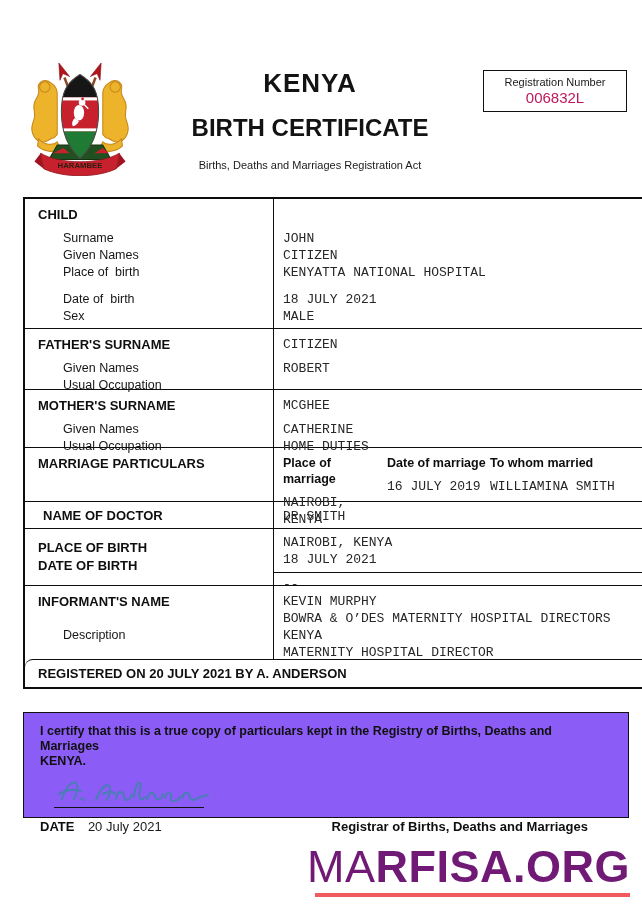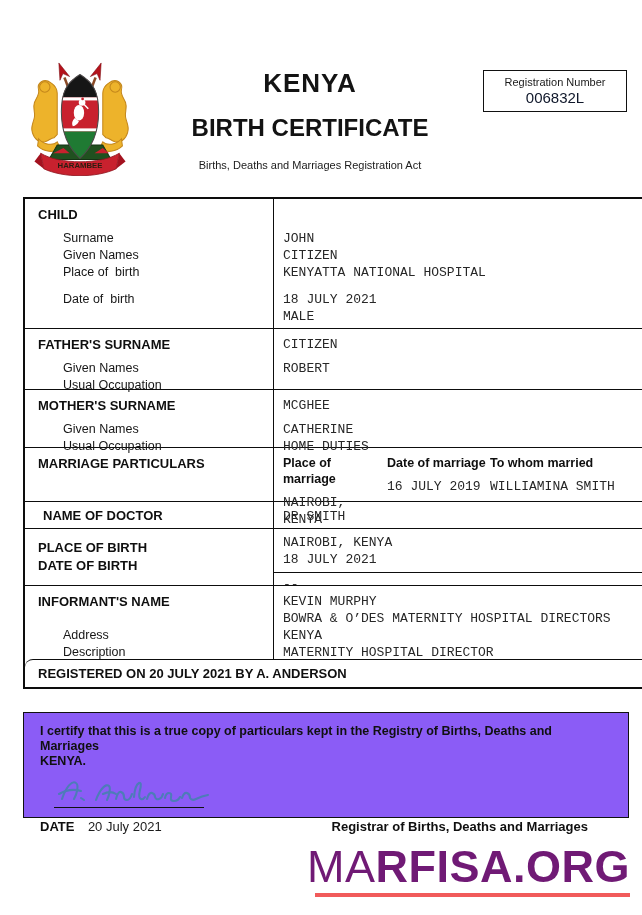--- a/index.html
+++ b/index.html
@@ -11,21 +11,21 @@
   .emblem{position:absolute;left:28px;top:58px;width:104px;height:118px;}
   .title-block{position:absolute;left:140px;top:68px;width:340px;text-align:center;}
   .title-kenya{font-size:26px;font-weight:bold;letter-spacing:1px;color:#131313;}
   .title-cert{font-size:24px;font-weight:bold;margin-top:15px;color:#131313;}
   .title-act{font-size:11px;margin-top:17px;color:#1a1a1a;}
   .regbox{
     position:absolute;left:483px;top:70px;width:142px;height:40px;border:1.5px solid #111;
     display:flex;flex-direction:column;align-items:center;justify-content:center;background:#fff;
   }
   .regbox .rlabel{font-size:11px;color:#1a1a1a;}
-  .regbox .rnum{font-size:15px;color:#0f172a;margin-top:1px;}
+  .regbox .rnum{font-size:15px;color:#be185d;margin-top:1px;}
   
   .cert-table{
     position:absolute;left:23px;top:197px;width:640px;border:2px solid #0d0d0d;box-sizing:border-box;background:#fff;
   }
   .trow{display:flex;border-top:1.5px solid #0d0d0d;box-sizing:border-box;}
   .trow:first-child{border-top:none;}
   .lcell{width:249px;min-width:249px;border-right:1.5px solid #0d0d0d;box-sizing:border-box;padding:7px 0 0 13px;}
   .rcell{flex:1;box-sizing:border-box;padding:7px 0 0 9px;}
   .sec-h{font-size:13px;font-weight:bold;line-height:18px;color:#0f0f0f;white-space:pre-wrap;}
   .lbl{font-size:12.5px;line-height:17px;color:#161616;padding-left:25px;white-space:pre-wrap;}
@@ -136,20 +136,21 @@
 
     <div class="trow" style="height:129px;">
       <div class="lcell">
         <div class="sec-h">CHILD</div>
         <div class="gap6"></div>
         <div class="lbl">Surname</div>
         <div class="lbl">Given Names</div>
         <div class="lbl">Place of  birth</div>
         <div class="gap10"></div>
         <div class="lbl">Date of  birth</div>
+        <div class="lbl">Sex</div>
       </div>
       <div class="rcell">
         <div class="sp-head"></div>
         <div class="gap6"></div>
         <div class="val">JOHN</div>
         <div class="val">CITIZEN</div>
         <div class="val">KENYATTA NATIONAL HOSPITAL</div>
         <div class="gap10"></div>
         <div class="val">18 JULY 2021</div>
         <div class="val">MALE</div>
@@ -229,21 +230,20 @@
         <div class="birth-bot">
           <div class="val">--</div>
         </div>
       </div>
     </div>
 
     <div class="trow" style="height:74px;">
       <div class="lcell">
         <div class="sec-h" style="line-height:17px;">INFORMANT'S NAME</div>
         <div style="height:17px;"></div>
-        <div class="lbl">Address</div>
         <div class="lbl">Description</div>
       </div>
       <div class="rcell">
         <div class="val">KEVIN MURPHY</div>
         <div class="val">BOWRA &amp; O’DES MATERNITY HOSPITAL DIRECTORS</div>
         <div class="val">KENYA</div>
         <div class="val">MATERNITY HOSPITAL DIRECTOR</div>
       </div>
     </div>
 

